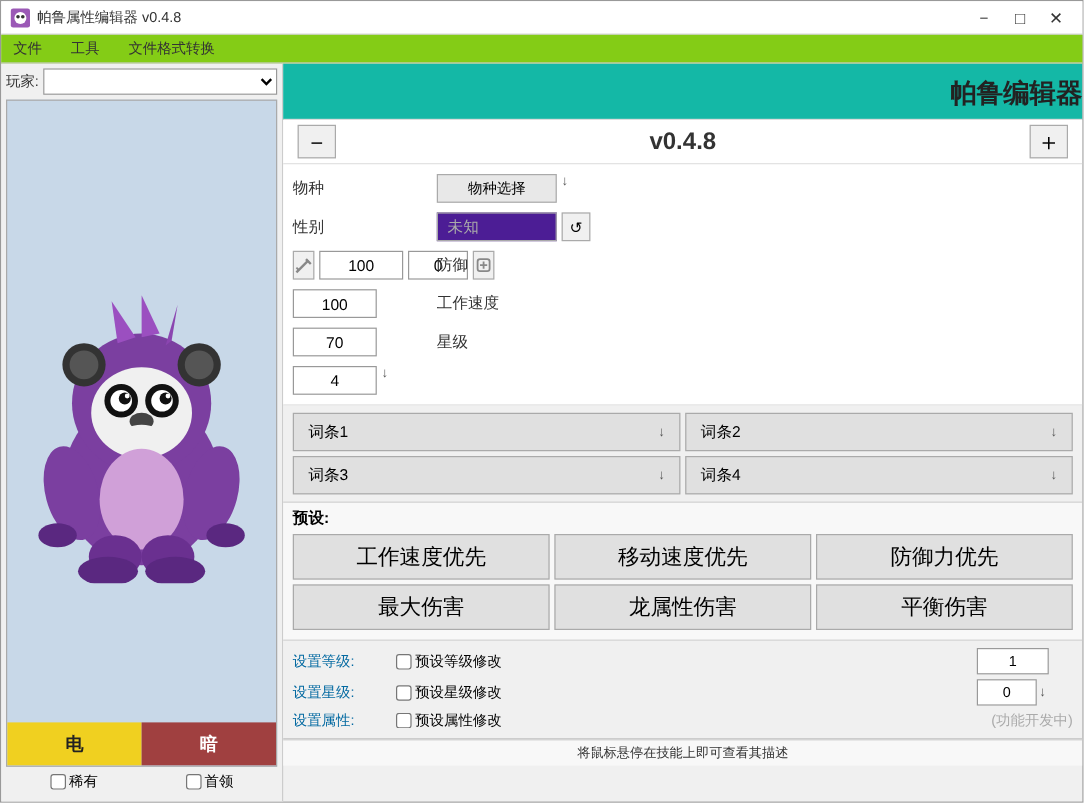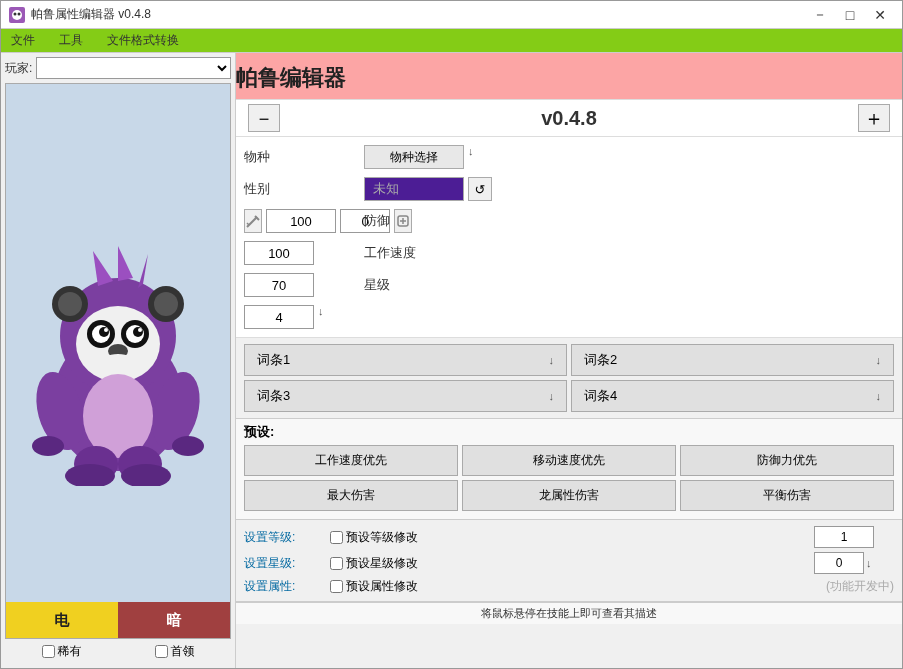--- a/index.html
+++ b/index.html
@@ -159,22 +159,22 @@
       gap: 3px;
       font-size: 12px;
     }
     .right-panel {
       flex: 1;
       display: flex;
       flex-direction: column;
       padding: 0;
     }
     .editor-header {
-      background: #fca5a5;
-      text-align: left;
+      background: #14b8a6;
+      text-align: right;
       padding: 10px 0 6px;
       border-bottom: 1px solid #ddd;
     }
     .editor-title {
       font-size: 22px;
       font-weight: bold;
       color: #222;
     }
     .version-row {
       display: flex;
@@ -300,21 +300,21 @@
     .presets-grid {
       display: grid;
       grid-template-columns: 1fr 1fr 1fr;
       gap: 4px;
       margin-bottom: 4px;
     }
     .preset-btn {
       background: #e0e0e0;
       border: 1px solid #aaa;
       padding: 6px 4px;
-      font-size: 12px;
+      font-size: 18px;
       cursor: pointer;
       text-align: center;
     }
     .setting-label {
       font-size: 12px;
       color: #0369a1;
     }
     .setting-checkbox-label {
       display: flex;
       align-items: center;

